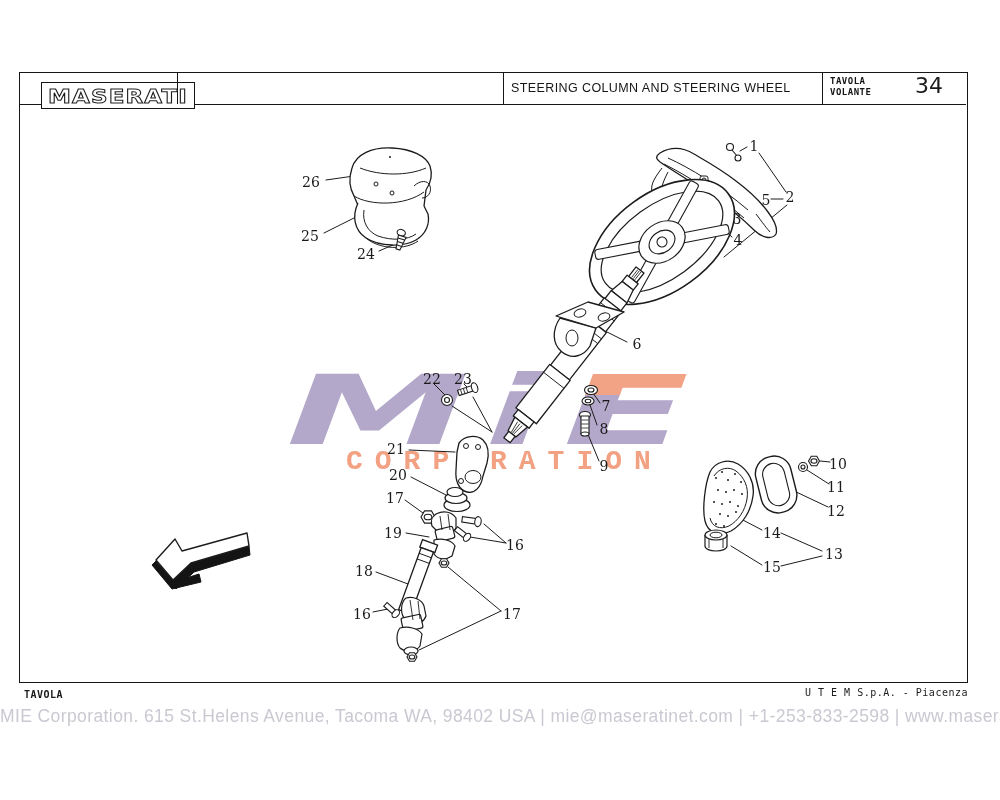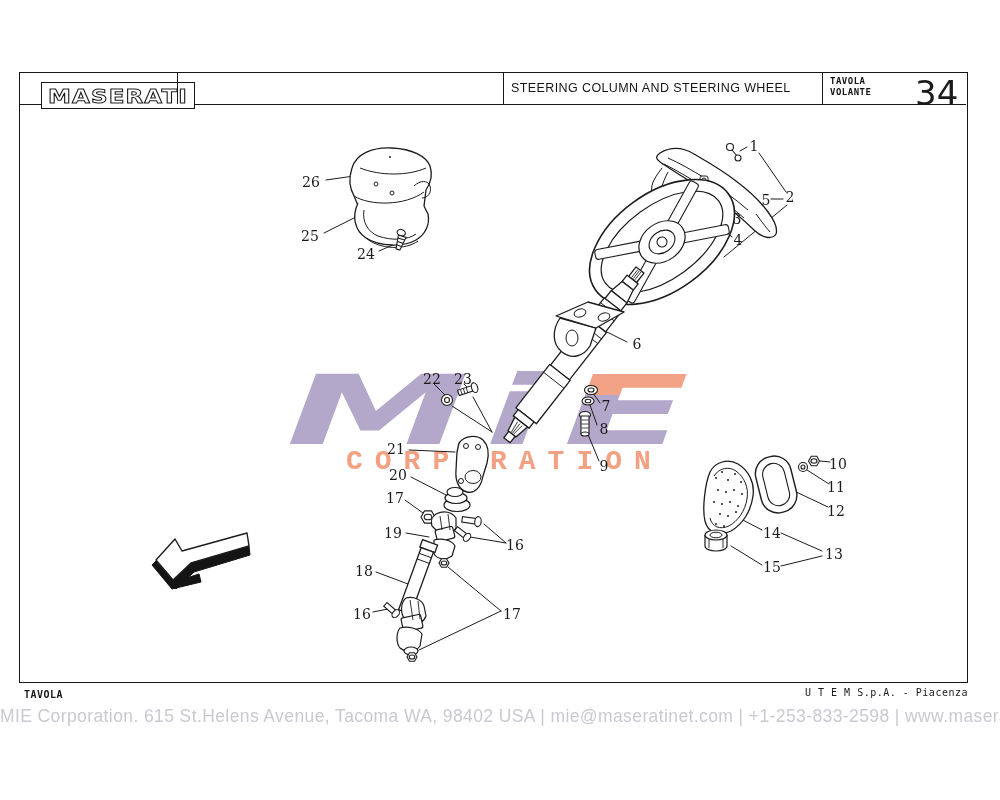--- a/index.html
+++ b/index.html
@@ -21,21 +21,21 @@
 
   
   .frame{position:absolute;left:19px;top:72px;width:947px;height:609px;border:1.6px solid #161616;z-index:3;pointer-events:none;}
   .header-row{position:absolute;left:19px;top:72px;width:947px;height:32px;border-bottom:1.6px solid #161616;z-index:4;background:transparent;}
   .vdiv{position:absolute;top:0;width:0;height:32px;border-left:1.4px solid #161616;}
   .logo-frame{position:absolute;left:4px;top:10px;width:152px;height:25px;border:1.6px solid #161616;
               display:flex;align-items:center;justify-content:center;background:#fff;margin-left:18px;}
   .cell-text{position:absolute;top:0;height:32px;display:flex;align-items:center;font-size:12.5px;letter-spacing:.4px;color:#151515;}
   .tavola-box{position:absolute;left:811px;top:4px;font-family:"DejaVu Sans Mono",monospace;font-weight:bold;
               font-size:9px;line-height:11px;letter-spacing:.5px;color:#151515;}
-  .big-num{position:absolute;left:896px;top:1px;font-family:"DejaVu Sans",sans-serif;font-size:34px;color:#1b1b1b;}
+  .big-num{position:absolute;left:896px;top:1px;font-family:"DejaVu Sans",sans-serif;font-size:22px;color:#1b1b1b;}
 
   
   .model-label{position:absolute;left:24px;top:689px;font-family:"DejaVu Sans Mono",monospace;font-weight:bold;
                font-size:10px;letter-spacing:.5px;color:#1a1a1a;z-index:4;}
   .manufacturer-label{position:absolute;right:32px;top:687px;font-family:"DejaVu Sans Mono",monospace;font-weight:normal;
                font-size:10px;letter-spacing:.5px;color:#1a1a1a;z-index:4;}
   .contact-line{position:absolute;left:0;top:706px;width:1000px;text-align:center;font-size:17.5px;
                letter-spacing:.4px;color:#c9c9d2;white-space:nowrap;z-index:4;}
 </style>
 </head>

